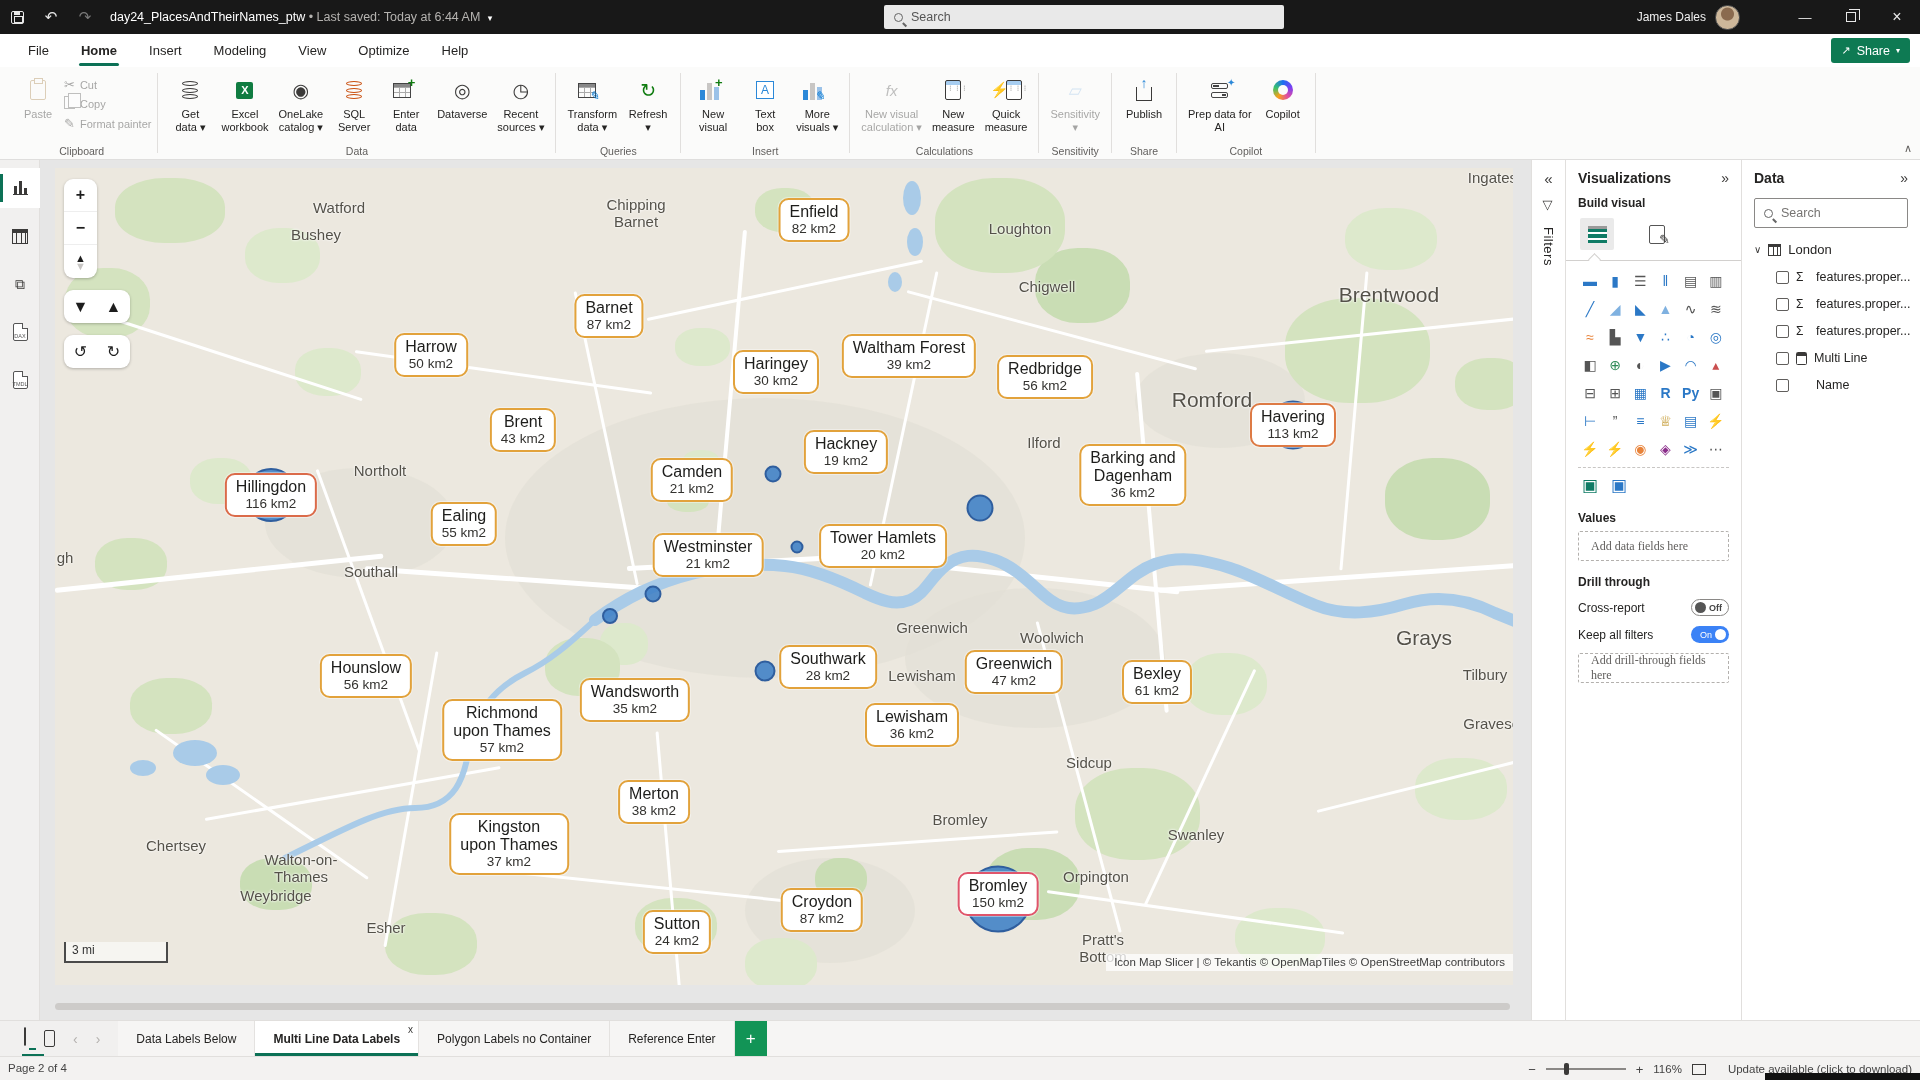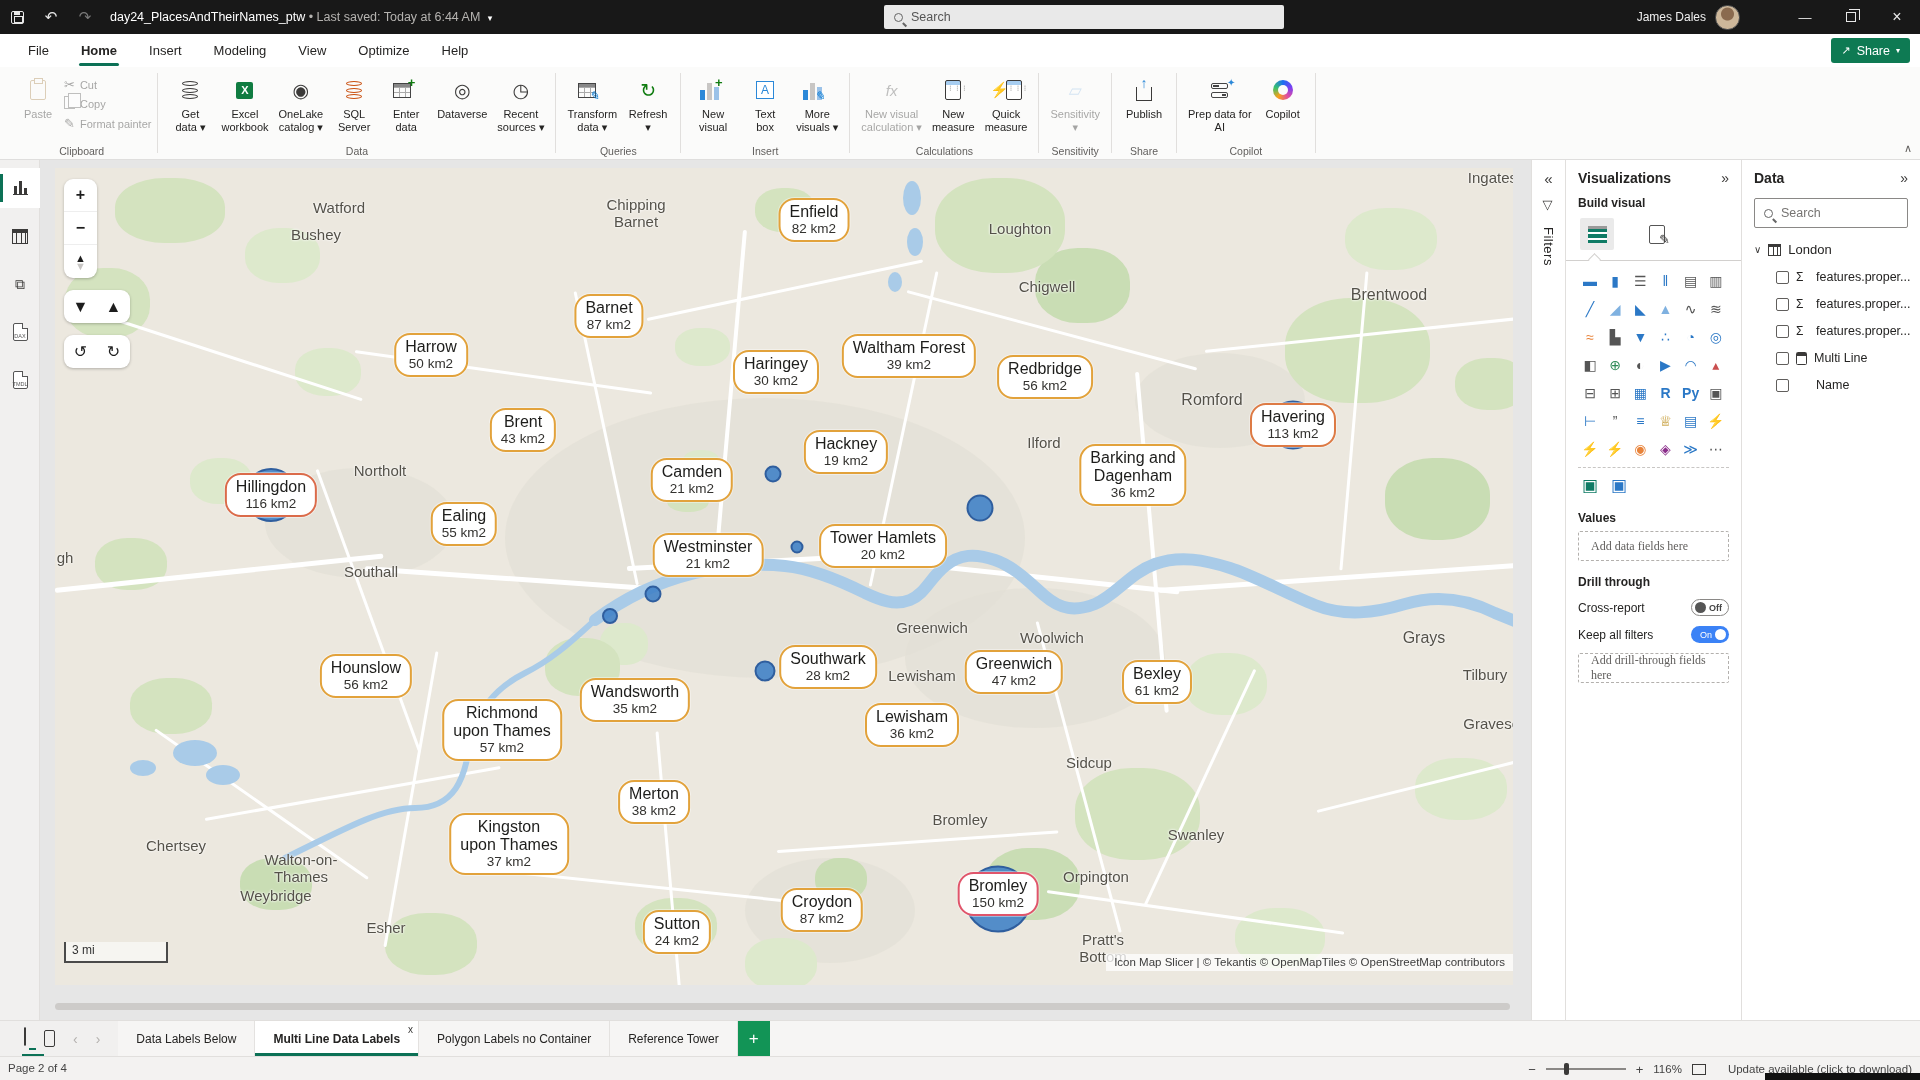--- a/index.html
+++ b/index.html
@@ -96,23 +96,23 @@
 
   
   #canvas { position:absolute; left:41px; top:160px; width:1490px; height:860px; background:#e6e6e6; }
   #map { position:absolute; left:14px; top:8px; width:1458px; height:817px; background:#ece8df; overflow:hidden; }
   .green { position:absolute; background:#d4e3bf; border-radius:45%; }
   .green.g2 { background:#dde9cc; } .green.g3 { background:#c9ddb4; }
   .urban { position:absolute; background:#e3dfd6; border-radius:50%; }
   .road { position:absolute; background:#fff; border-radius:2px; transform-origin:left center; }
   #rivers { position:absolute; left:0; top:0; }
   .place { position:absolute; color:#545149; font-size:15px; transform:translate(-50%,-50%); text-align:center; white-space:pre-line; text-shadow:0 0 2px #fff, 0 0 3px #fff; line-height:1.1; }
-  .place.big { font-size:16px;text-align:center; }
+  .place.big { font-size:21px;text-align:center; }
   .bubble { position:absolute; border-radius:50%; background:rgba(62,127,198,.88); border:2.5px solid #2f5e9e; transform:translate(-50%,-50%); }
-  .mlabel { position:absolute; transform:translate(-50%,-50%); background:#fff; border:2px solid #e2a23b; border-radius:16px; padding:3px 9px 4px 9px; text-align:center; line-height:1.12; white-space:pre-line; box-shadow:0 0 0 1px rgba(255,255,255,.4); }
+  .mlabel { position:absolute; transform:translate(-50%,-50%); background:#fff; border:2px solid #e2a23b; border-radius:10px; padding:3px 9px 4px 9px; text-align:center; line-height:1.12; white-space:pre-line; box-shadow:0 0 0 1px rgba(255,255,255,.4); }
   .mlabel .nm { font-size:16px; color:#1d1d1b; }
   .mlabel .ar { font-size:13.5px; color:#33322f; }
   
   .mctl { position:absolute; background:#fff; border-radius:9px; box-shadow:0 1px 3px rgba(0,0,0,.25); display:flex; overflow:hidden; }
   .mctl .mbtn { width:33px; height:33px; display:flex; align-items:center; justify-content:center; font-size:16px; color:#1d1d1d; }
   #ctl-zoom { left:9px; top:11px; flex-direction:column; }
   #ctl-zoom .mbtn { border-bottom:1px solid #eee; font-weight:bold; }
   #ctl-zoom .mbtn:last-child { border-bottom:none; }
   .pitch { display:flex; flex-direction:column; line-height:8px; font-size:11px; }
   .pitch .lt { color:#c8c6c4; }
@@ -787,21 +787,21 @@
         <span>Data Labels Below</span>
       </div>
       <div class="ptab active">
         <span>Multi Line Data Labels</span>
         <span class="closex">x</span>
       </div>
       <div class="ptab">
         <span>Polygon Labels no Container</span>
       </div>
       <div class="ptab">
-        <span>Reference Tower</span>
+        <span>Reference Enter</span>
       </div>
     </div>
   <div id="addpage">+</div>
 </div>
 
 <div id="statusbar">
   <span id="page-ind">Page 2 of 4</span>
   <span id="zoom-area">
     <span id="zoom-minus">−</span>
     <span id="zoom-track">

